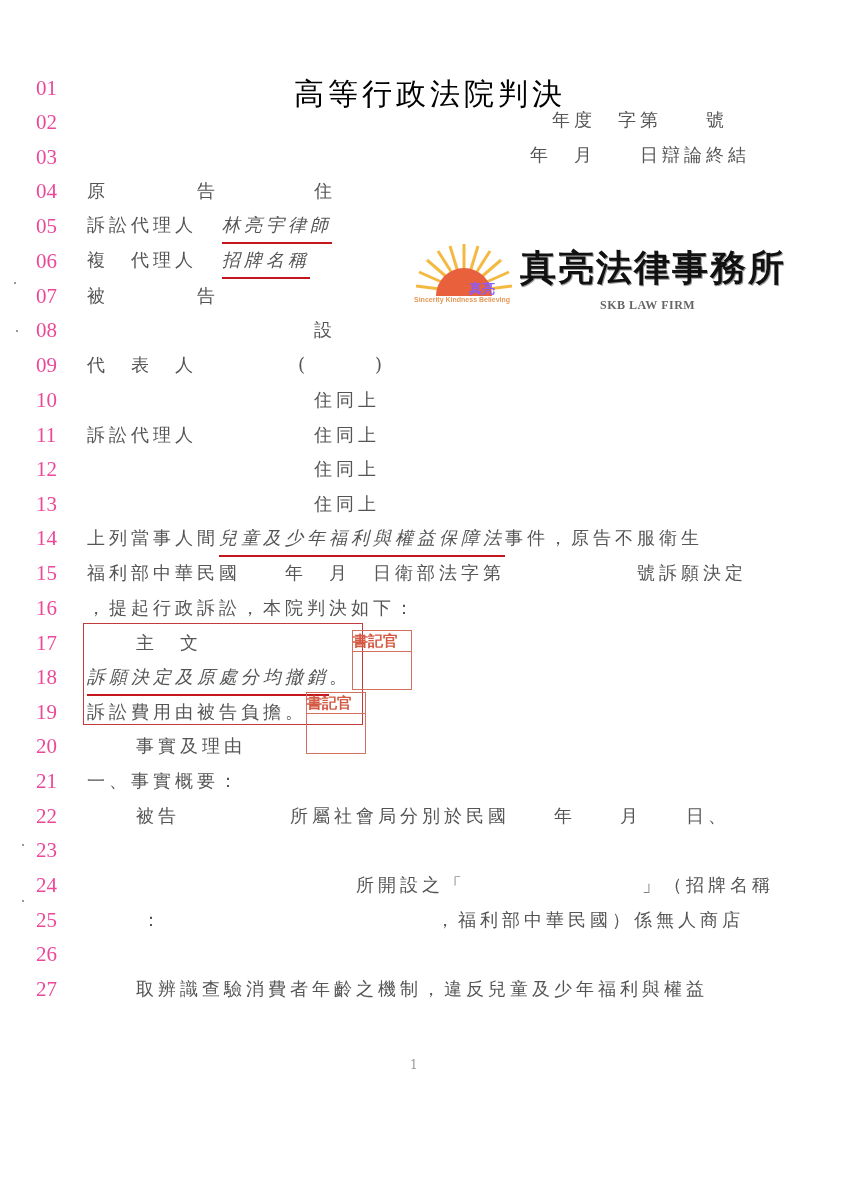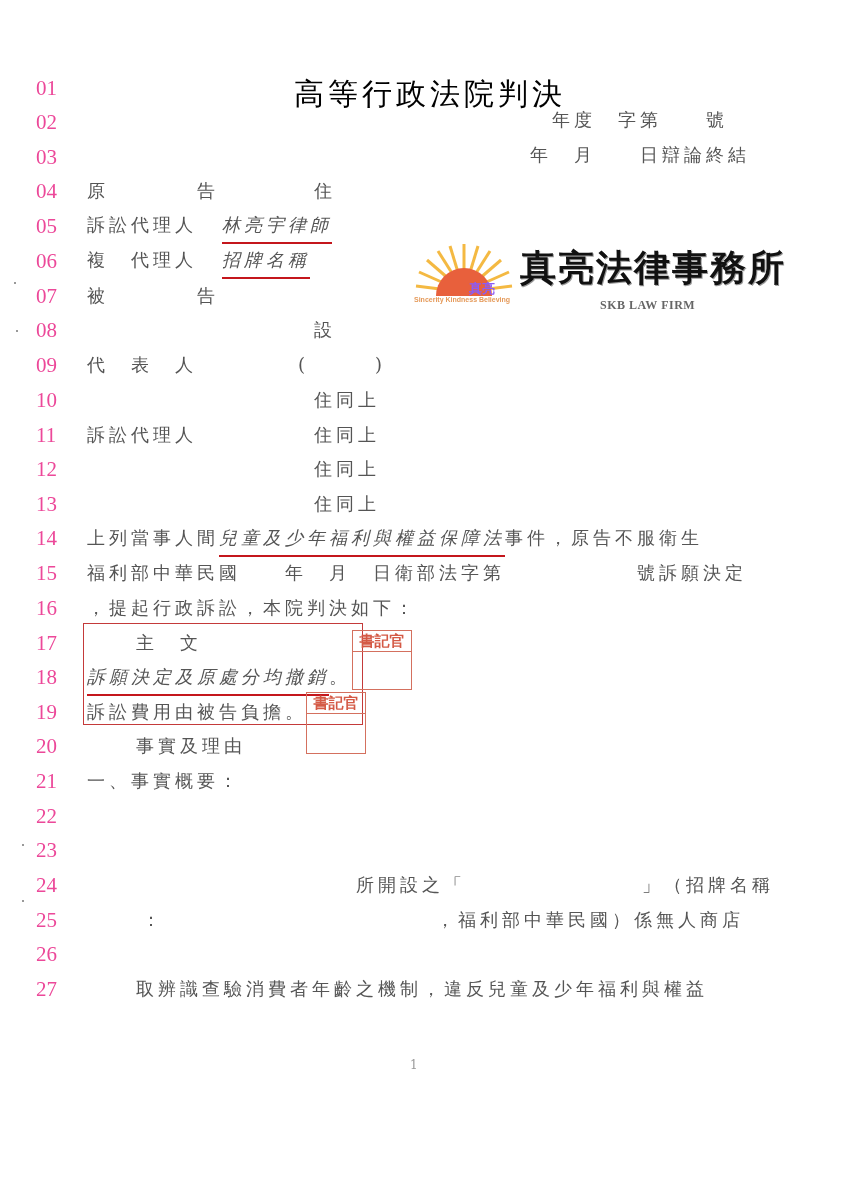--- a/index.html
+++ b/index.html
@@ -7,21 +7,21 @@
            font-family: "DejaVu Serif", "Liberation Serif", serif; color: #555; }
     .page { position: absolute; left: 0; top: 0; width: 849px; height: 1200px; background: #fff; }
     .ln { position: absolute; left: 36px; font-family: "Liberation Serif", "DejaVu Serif", serif;
           font-size: 21px; color: #ec4899; width: 40px; }
     .t { position: absolute; font-size: 18px; letter-spacing: 4px; color: #555; white-space: pre; }
     .title { position: absolute; top: 74px; left: 294px; font-size: 30px; letter-spacing: 4px; color: #000000; }
     .u-red { border-bottom: 2.5px solid #c4161c; padding-bottom: 7px; font-style: italic; }
     .box { position: absolute; left: 83px; top: 623px; width: 278px; height: 100px; border: 1.5px solid #c43a3a; }
     .stamp { position: absolute; border: 1.5px solid #d4705e; background: transparent; }
     .stamp .head { color: #d45a46; font-size: 15px; font-weight: bold; letter-spacing: 0px;
-                   border-bottom: 1.5px solid #d4705e; text-align: center; height: 20px; line-height: 20px; }
+                   border-bottom: 1.5px solid #d4705e; height: 20px; line-height: 20px; }
     .logo { position: absolute; left: 414px; top: 240px; width: 100px; height: 68px; }
     .firm-name { position: absolute; left: 520px; top: 244px; font-size: 36px; font-weight: bold;
                  color: #111; letter-spacing: 2px; font-family: "DejaVu Serif", serif;
                  text-shadow: 1px 1px 0 #999; }
     .firm-en { position: absolute; left: 600px; top: 298px; font-size: 12px; font-weight: bold;
                color: #666; font-family: "Liberation Serif", serif; letter-spacing: 0.5px; }
     .pageno { position: absolute; left: 410px; top: 1058px; font-size: 12px; color: #999; }
     .dot { position: absolute; width: 2px; height: 2px; background: #777; border-radius: 1px; }
   </style>
 </head>
@@ -121,20 +121,21 @@
 
   <div class="stamp" style="left:352px; top:630px; width:58px; height:58px;">
     <div class="head">書記官</div>
   </div>
   <div class="stamp" style="left:306px; top:692px; width:58px; height:60px;">
     <div class="head">書記官</div>
   </div>
 
   <div class="t" style="top:734px; left:136px">事實及理由</div>
   <div class="t" style="top:769px; left:87px">一、事實概要：</div>
+  <div class="t" style="top:804px; left:136px">被告　　　　　所屬社會局分別於民國　　年　　月　　日、</div>
   <div class="t" style="top:873px; left:356px">所開設之「　　　　　　　　」（招牌名稱</div>
   <div class="t" style="top:908px; left:142px">：</div>
   <div class="t" style="top:908px; left:436px">，福利部中華民國）係無人商店</div>
   <div class="t" style="top:977px; left:136px">取辨識查驗消費者年齡之機制，違反兒童及少年福利與權益</div>
 
   <div class="pageno">1</div>
 
   <div class="dot" style="left:14px; top:282px"></div>
   <div class="dot" style="left:16px; top:330px"></div>
   <div class="dot" style="left:22px; top:844px"></div>

